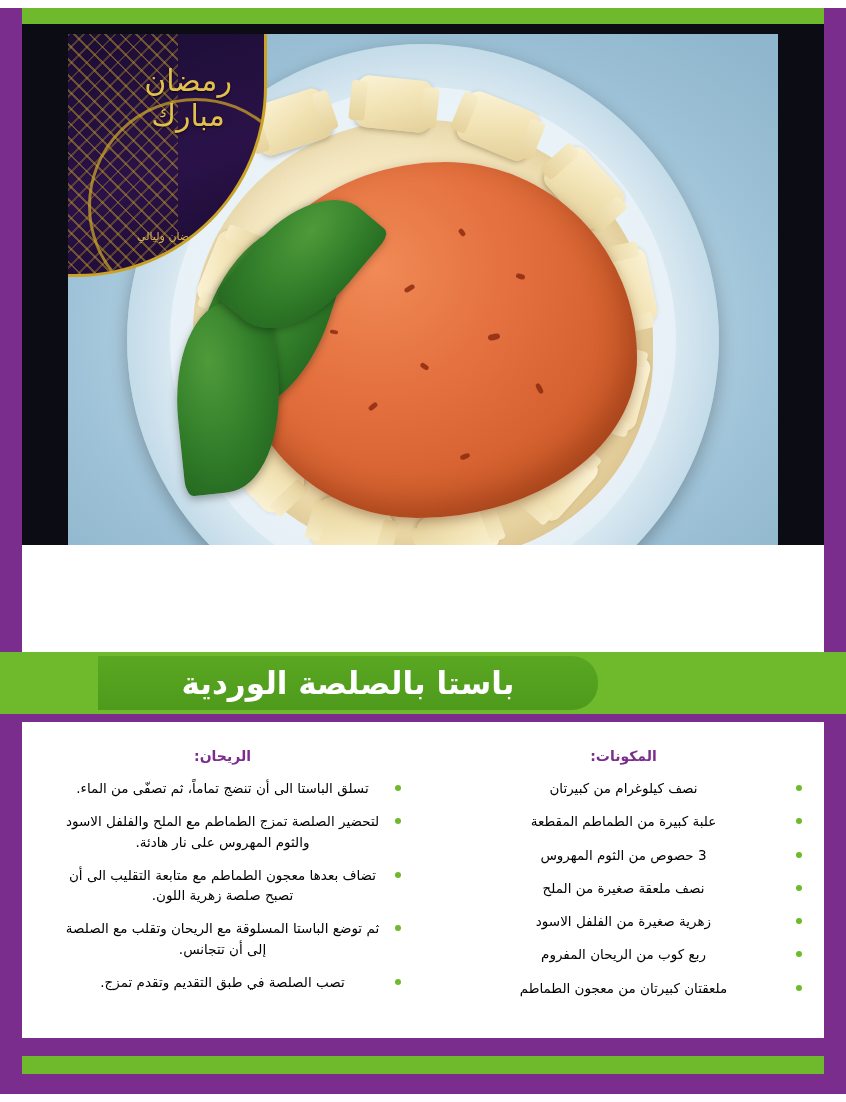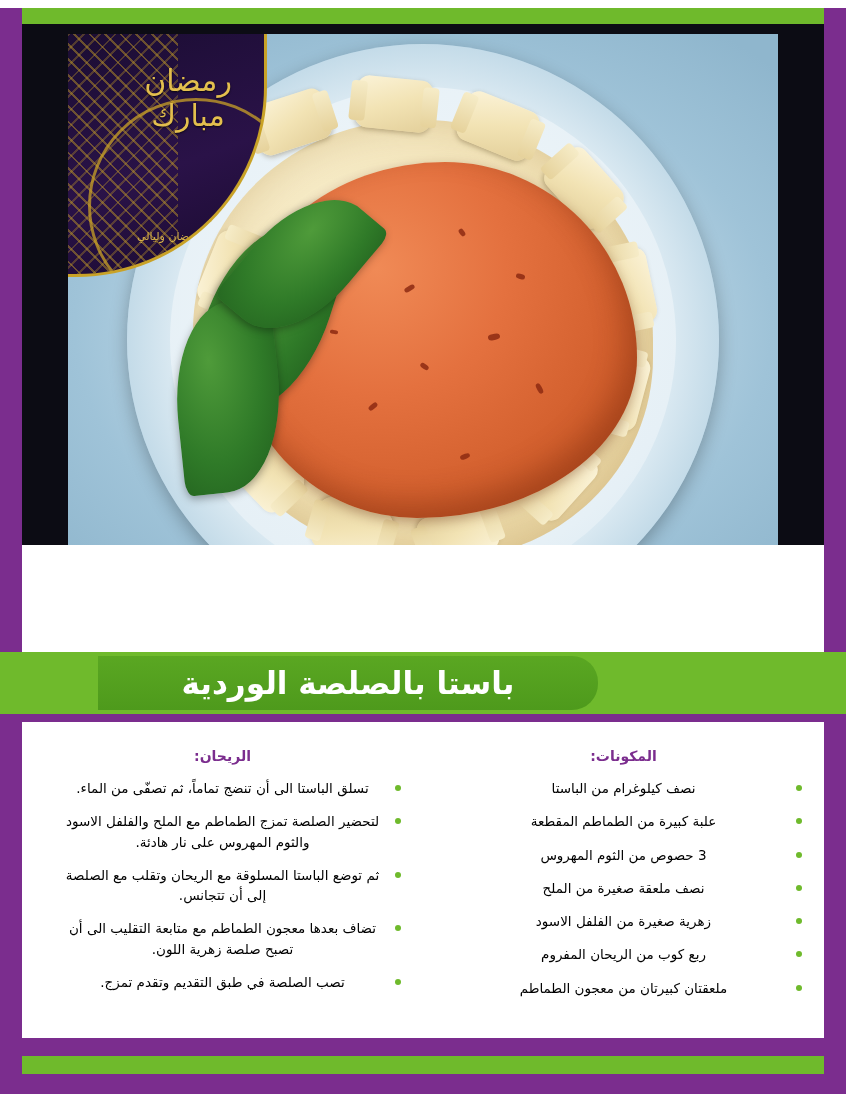--- a/index.html
+++ b/index.html
@@ -363,37 +363,37 @@
   <div class="title-plate">
     <div class="recipe-title">باستا بالصلصة الوردية</div>
   </div>
   <div class="title-band-purple-edge"></div>
 
   <div class="content">
 
     <div class="col ingredients">
       <div class="col-head">المكونات:</div>
       <ul class="items">
-        <li><span class="dot"></span><span>نصف كيلوغرام من الباستا</span></li>
+        <li><span class="dot"></span><span>نصف كيلوغرام من كبيرتان</span></li>
         <li><span class="dot"></span><span>علبة كبيرة من الطماطم المقطعة</span></li>
         <li><span class="dot"></span><span>3 حصوص من الثوم المهروس</span></li>
         <li><span class="dot"></span><span>نصف ملعقة صغيرة من الملح</span></li>
         <li><span class="dot"></span><span>زهرية صغيرة من الفلفل الاسود</span></li>
         <li><span class="dot"></span><span>ربع كوب من الريحان المفروم</span></li>
         <li><span class="dot"></span><span>ملعقتان كبيرتان من معجون الطماطم</span></li>
       </ul>
     </div>
 
     <div class="col method">
       <div class="col-head">الريحان:</div>
       <ul class="items">
         <li><span class="dot"></span><span>تسلق الباستا الى أن تنضج تماماً، ثم تصفّى من الماء.</span></li>
         <li><span class="dot"></span><span>لتحضير الصلصة تمزج الطماطم مع الملح والفلفل الاسود والثوم المهروس على نار هادئة.</span></li>
+        <li><span class="dot"></span><span>تضاف بعدها معجون الطماطم مع متابعة التقليب الى أن تصبح صلصة زهرية اللون.</span></li>
         <li><span class="dot"></span><span>ثم توضع الباستا المسلوقة مع الريحان وتقلب مع الصلصة إلى أن تتجانس.</span></li>
-        <li><span class="dot"></span><span>تضاف بعدها معجون الطماطم مع متابعة التقليب الى أن تصبح صلصة زهرية اللون.</span></li>
         <li><span class="dot"></span><span>تصب الصلصة في طبق التقديم وتقدم تمزج.</span></li>
       </ul>
     </div>
 
   </div>
 
   <div class="bottom-purple-bar"></div>
   <div class="bottom-green-bar"></div>
   <div class="bottom-purple-bar2"></div>
   <div class="bottom-white"></div>

